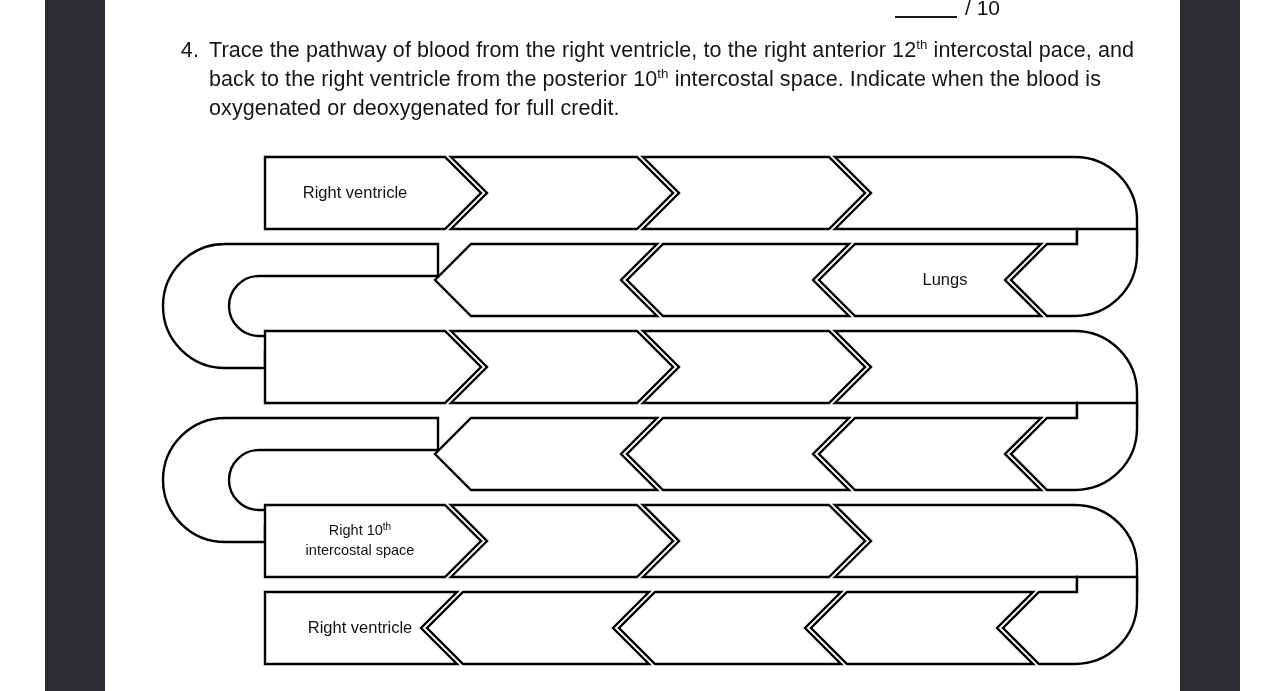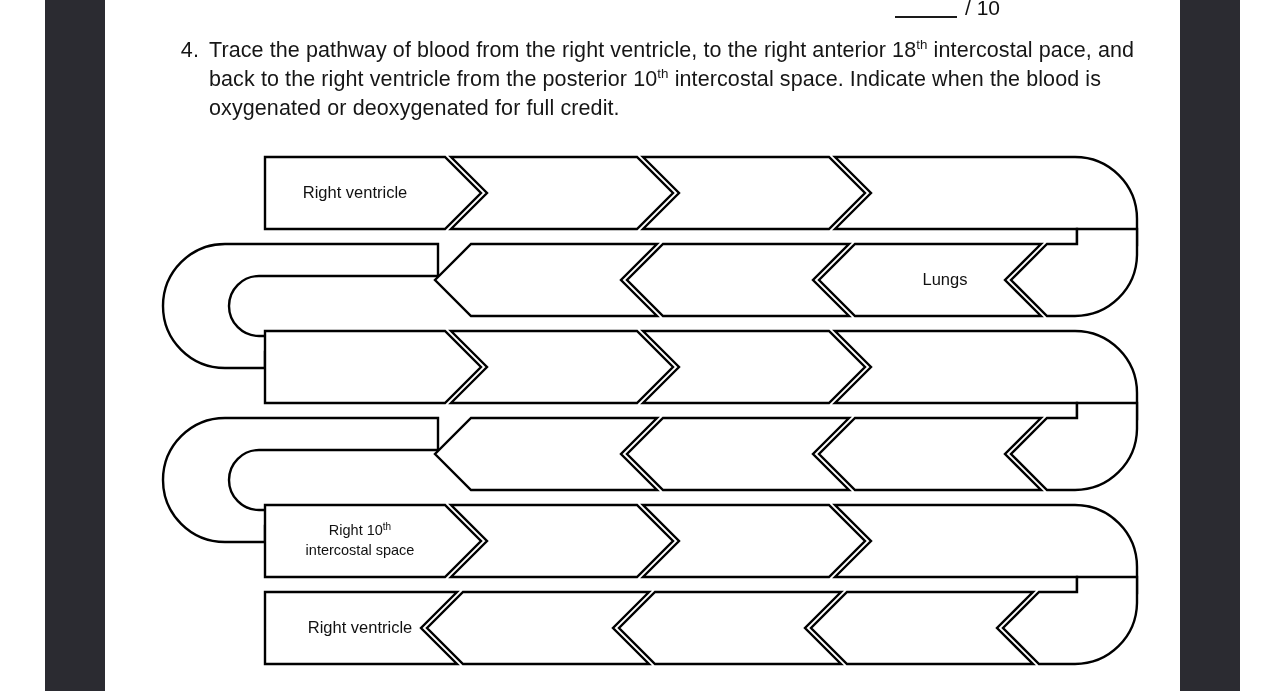--- a/index.html
+++ b/index.html
@@ -116,21 +116,21 @@
   <div class="page">
 
     <div class="score-area">
       <span class="score-blank"></span>
       <span class="score-total">/ 10</span>
     </div>
 
     <div class="question">
       <div class="q-num">4.</div>
       <div class="q-text">
-        <span>Trace the pathway of blood from the right ventricle, to the right anterior 18</span><sup>th</sup><span> intercostal pace, and back to the right ventricle from the posterior 10</span><sup>th</sup><span> intercostal space. Indicate when the blood is oxygenated or deoxygenated for full credit.</span>
+        <span>Trace the pathway of blood from the right ventricle, to the right anterior 12</span><sup>th</sup><span> intercostal pace, and back to the right ventricle from the posterior 10</span><sup>th</sup><span> intercostal space. Indicate when the blood is oxygenated or deoxygenated for full credit.</span>
       </div>
     </div>
 
     <div class="diagram">
       <svg width="1000" height="520" viewBox="0 0 1000 520" xmlns="http://www.w3.org/2000/svg">
 
         <path class="shape" d="M 110,8 L 290,8 L 326,44 L 290,80 L 110,80 Z"></path>
 
         <path class="shape" d="M 296,8 L 482,8 L 518,44 L 482,80 L 296,80 L 332,44 Z"></path>
 

